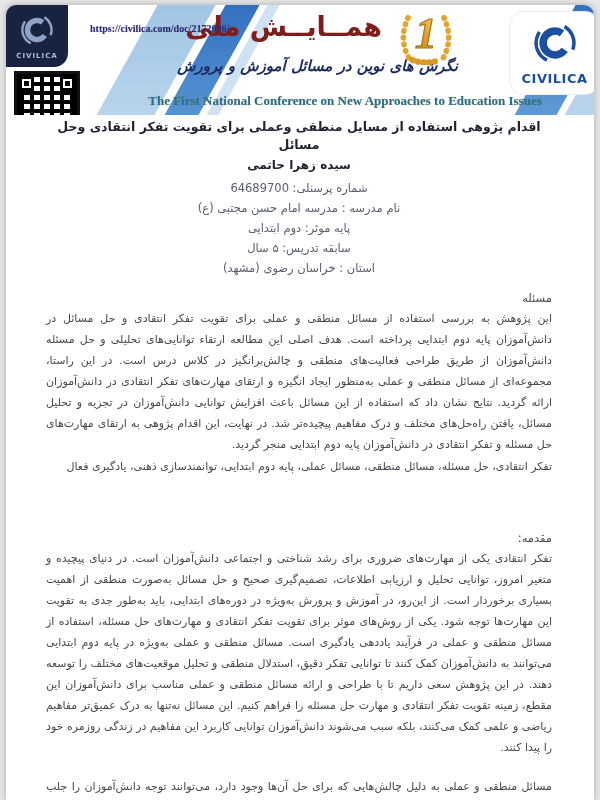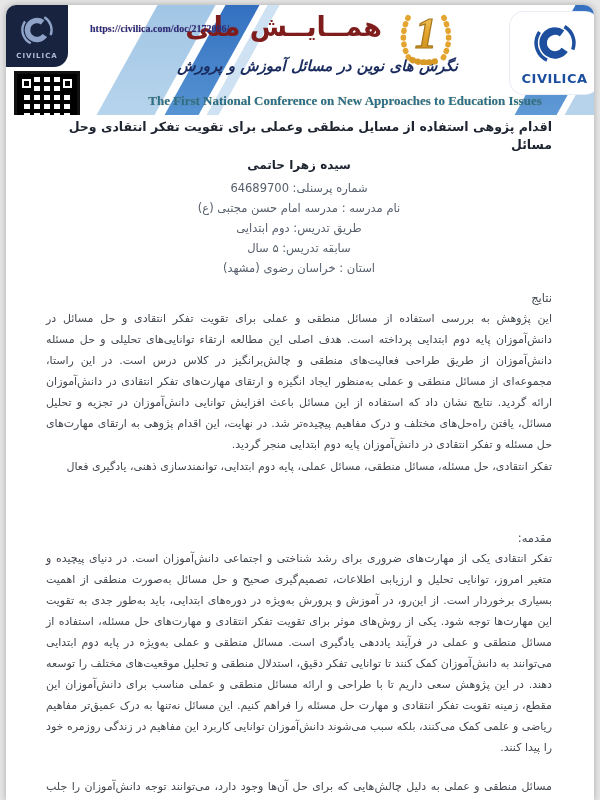--- a/index.html
+++ b/index.html
@@ -62,21 +62,21 @@
   .badge-right{
     position:absolute;left:504px;top:7px;width:89px;height:82px;background:#fff;
     border-radius:14px;z-index:5;display:flex;flex-direction:column;align-items:center;
     justify-content:center;box-shadow:0 0 0 1px #e8edf4;
   }
   .badge-right .brand{color:#1d4f9e;font-weight:bold;font-size:13px;letter-spacing:.5px;margin-top:2px;}
 
   
   .doc{direction:rtl;padding:0 42px 0 40px;color:#3f444b;}
   .paper-title{
-    text-align:right;font-size:12.5px;font-weight:bold;color:#1d2430;margin-top:3px;line-height:18px;
+    text-align:center;font-size:12.5px;font-weight:bold;color:#1d2430;margin-top:3px;line-height:18px;
   }
   .author{text-align:center;font-size:12px;font-weight:bold;color:#1d2430;margin-top:4px;}
   .meta{margin-top:6px;}
   .meta div{text-align:center;font-size:11.5px;color:#57606c;line-height:20px;}
   .sect{font-size:11.5px;color:#454a52;margin-top:11px;line-height:18px;}
   .para{font-size:11px;line-height:21px;text-align:justify;color:#43484f;margin:1px 0 0 0;}
   .para.gap{margin-top:18px;}
 </style>
 </head>
 <body>
@@ -143,26 +143,26 @@
     </div>
   </div>
 
   <div class="doc">
     <div class="paper-title">اقدام پژوهی استفاده از مسایل منطقی وعملی برای تقویت تفکر انتقادی وحل مسائل</div>
     <div class="author">سیده زهرا حاتمی</div>
 
     <div class="meta">
       <div>شماره پرسنلی: 64689700</div>
       <div>نام مدرسه : مدرسه امام حسن مجتبی (ع)</div>
-      <div>طریق تدریس: دوم ابتدایی</div>
+      <div>پایه موثر: دوم ابتدایی</div>
       <div>سابقه تدریس: ۵ سال</div>
       <div>استان : خراسان رضوی (مشهد)</div>
     </div>
 
-    <div class="sect">نتایج</div>
+    <div class="sect">مسئله</div>
     <p class="para">این پژوهش به بررسی استفاده از مسائل منطقی و عملی برای تقویت تفکر انتقادی و حل مسائل در دانش‌آموزان پایه دوم ابتدایی پرداخته است. هدف اصلی این مطالعه ارتقاء توانایی‌های تحلیلی و حل مسئله دانش‌آموزان از طریق طراحی فعالیت‌های منطقی و چالش‌برانگیز در کلاس درس است. در این راستا، مجموعه‌ای از مسائل منطقی و عملی به‌منظور ایجاد انگیزه و ارتقای مهارت‌های تفکر انتقادی در دانش‌آموزان ارائه گردید. نتایج نشان داد که استفاده از این مسائل باعث افزایش توانایی دانش‌آموزان در تجزیه و تحلیل مسائل، یافتن راه‌حل‌های مختلف و درک مفاهیم پیچیده‌تر شد. در نهایت، این اقدام پژوهی به ارتقای مهارت‌های حل مسئله و تفکر انتقادی در دانش‌آموزان پایه دوم ابتدایی منجر گردید.</p>
 
     <p class="para">تفکر انتقادی، حل مسئله، مسائل منطقی، مسائل عملی، پایه دوم ابتدایی، توانمندسازی ذهنی، یادگیری فعال</p>
 
     <div class="sect" style="margin-top:52px;">مقدمه:</div>
     <p class="para">تفکر انتقادی یکی از مهارت‌های ضروری برای رشد شناختی و اجتماعی دانش‌آموزان است. در دنیای پیچیده و متغیر امروز، توانایی تحلیل و ارزیابی اطلاعات، تصمیم‌گیری صحیح و حل مسائل به‌صورت منطقی از اهمیت بسیاری برخوردار است. از این‌رو، در آموزش و پرورش به‌ویژه در دوره‌های ابتدایی، باید به‌طور جدی به تقویت این مهارت‌ها توجه شود. یکی از روش‌های موثر برای تقویت تفکر انتقادی و مهارت‌های حل مسئله، استفاده از مسائل منطقی و عملی در فرآیند یاددهی یادگیری است. مسائل منطقی و عملی به‌ویژه در پایه دوم ابتدایی می‌توانند به دانش‌آموزان کمک کنند تا توانایی تفکر دقیق، استدلال منطقی و تحلیل موقعیت‌های مختلف را توسعه دهند. در این پژوهش سعی داریم تا با طراحی و ارائه مسائل منطقی و عملی مناسب برای دانش‌آموزان این مقطع، زمینه تقویت تفکر انتقادی و مهارت حل مسئله را فراهم کنیم. این مسائل نه‌تنها به درک عمیق‌تر مفاهیم ریاضی و علمی کمک می‌کنند، بلکه سبب می‌شوند دانش‌آموزان توانایی کاربرد این مفاهیم در زندگی روزمره خود را پیدا کنند.</p>
     <p class="para gap">مسائل منطقی و عملی به دلیل چالش‌هایی که برای حل آن‌ها وجود دارد، می‌توانند توجه دانش‌آموزان را جلب کرده و انگیزه آن‌ها را برای یادگیری بیشتر کنند. به‌طور مثال، استفاده از مسائل منطقی در آموزش ریاضی می‌تواند به دانش‌آموزان کمک کند تا فرآیندهای تفکر پیچیده‌تری مانند تجزیه و تحلیل موقعیت‌ها، مقایسه گزینه‌ها و استدلال بر اساس داده‌ها را فرا بگیرند.</p>
   </div>
 
 </div>

